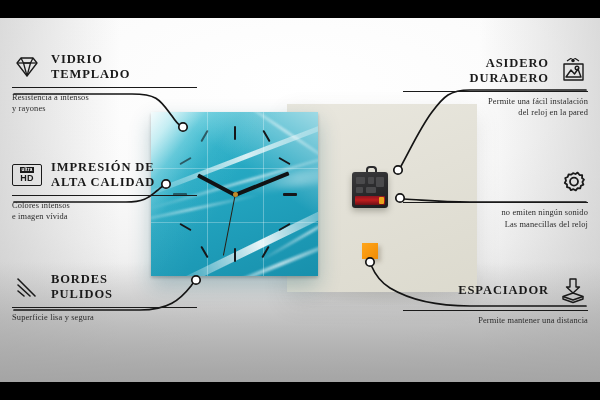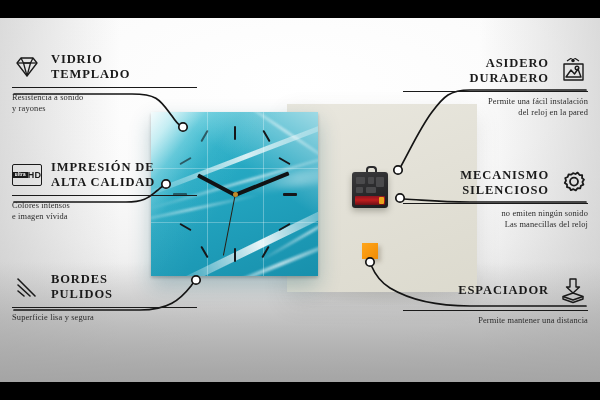--- a/index.html
+++ b/index.html
@@ -121,21 +121,21 @@
     font-family:"Liberation Serif", serif; font-weight:700; font-size:12.5px;
     letter-spacing:.9px; line-height:1.22; color:#1a1a1a; text-transform:uppercase;
   }
   .feat .rule{ height:1.4px; background:#1a1a1a; margin:4px 0 4px; width:100%; }
   .feat .desc{
     font-family:"Liberation Serif", serif; font-size:8.4px; line-height:1.38;
     color:#2a2a2a; letter-spacing:.15px;
   }
   .hd-badge{
     width:50px;height:22px;border:1.6px solid #1a1a1a;border-radius:2px;
-    display:flex;flex-direction:row;align-items:center;justify-content:center;line-height:1;
+    display:flex;flex-direction:column;align-items:center;justify-content:center;line-height:1;
   }
   .hd-badge .u{ font-family:"Liberation Sans",sans-serif; font-size:4.6px; font-weight:700; background:#1a1a1a; color:#fff; padding:.5px 2px; letter-spacing:.2px; }
   .hd-badge .h{ font-family:"Liberation Sans",sans-serif; font-size:9px; font-weight:700; color:#1a1a1a; margin-top:1px; letter-spacing:.2px; }
 </style>
 </head>
 <body>
 
 <div class="stage">
 
   <div class="bar top"></div>
@@ -232,21 +232,21 @@
             <path d="M10.5 8 H17.5"></path>
           </g>
         </svg>
       </span>
       <div>
         <div class="title">VIDRIO</div>
         <div class="title">TEMPLADO</div>
       </div>
     </div>
     <div class="rule"></div>
-    <div class="desc">Resistencia a sonido</div>
+    <div class="desc">Resistencia a intensos</div>
     <div class="desc">y rayones</div>
   </div>
 
   <div class="feat left" style="top:160px;">
     <div class="head">
       <span class="icon">
         <span class="hd-badge">
           <span class="u">ultra</span>
           <span class="h">HD</span>
         </span>
@@ -307,24 +307,20 @@
   <div class="feat right" style="top:160px;">
     <div class="head">
       <span class="icon">
         <svg width="28" height="26" viewBox="0 0 28 26">
           <g fill="none" stroke="#1a1a1a" stroke-width="1.8">
             <path d="M14 3.2 L16.6 4 L18.6 2.6 L20.6 5 L23.2 5.2 L23 8 L25 9.6 L23.4 12 L24.4 14.6 L21.9 15.8 L21.2 18.4 L18.5 18.2 L16.8 20.4 L14.4 19.2 L11.9 20.2 L10.6 17.8 L8 17.2 L8 14.6 L5.8 13 L7 10.6 L6.2 8 L8.7 7 L9.6 4.4 L12.2 4.6 Z" stroke-linejoin="round"></path>
             <circle cx="15" cy="11.6" r="4"></circle>
           </g>
         </svg>
       </span>
-      <div>
-        <div class="title">MECANISMO</div>
-        <div class="title">SILENCIOSO</div>
-      </div>
     </div>
     <div class="rule"></div>
     <div class="desc">no emiten ningún sonido</div>
     <div class="desc">Las manecillas del reloj</div>
   </div>
 
   <div class="feat right" style="top:268px;">
     <div class="head">
       <span class="icon">
         <svg width="28" height="26" viewBox="0 0 28 26">

